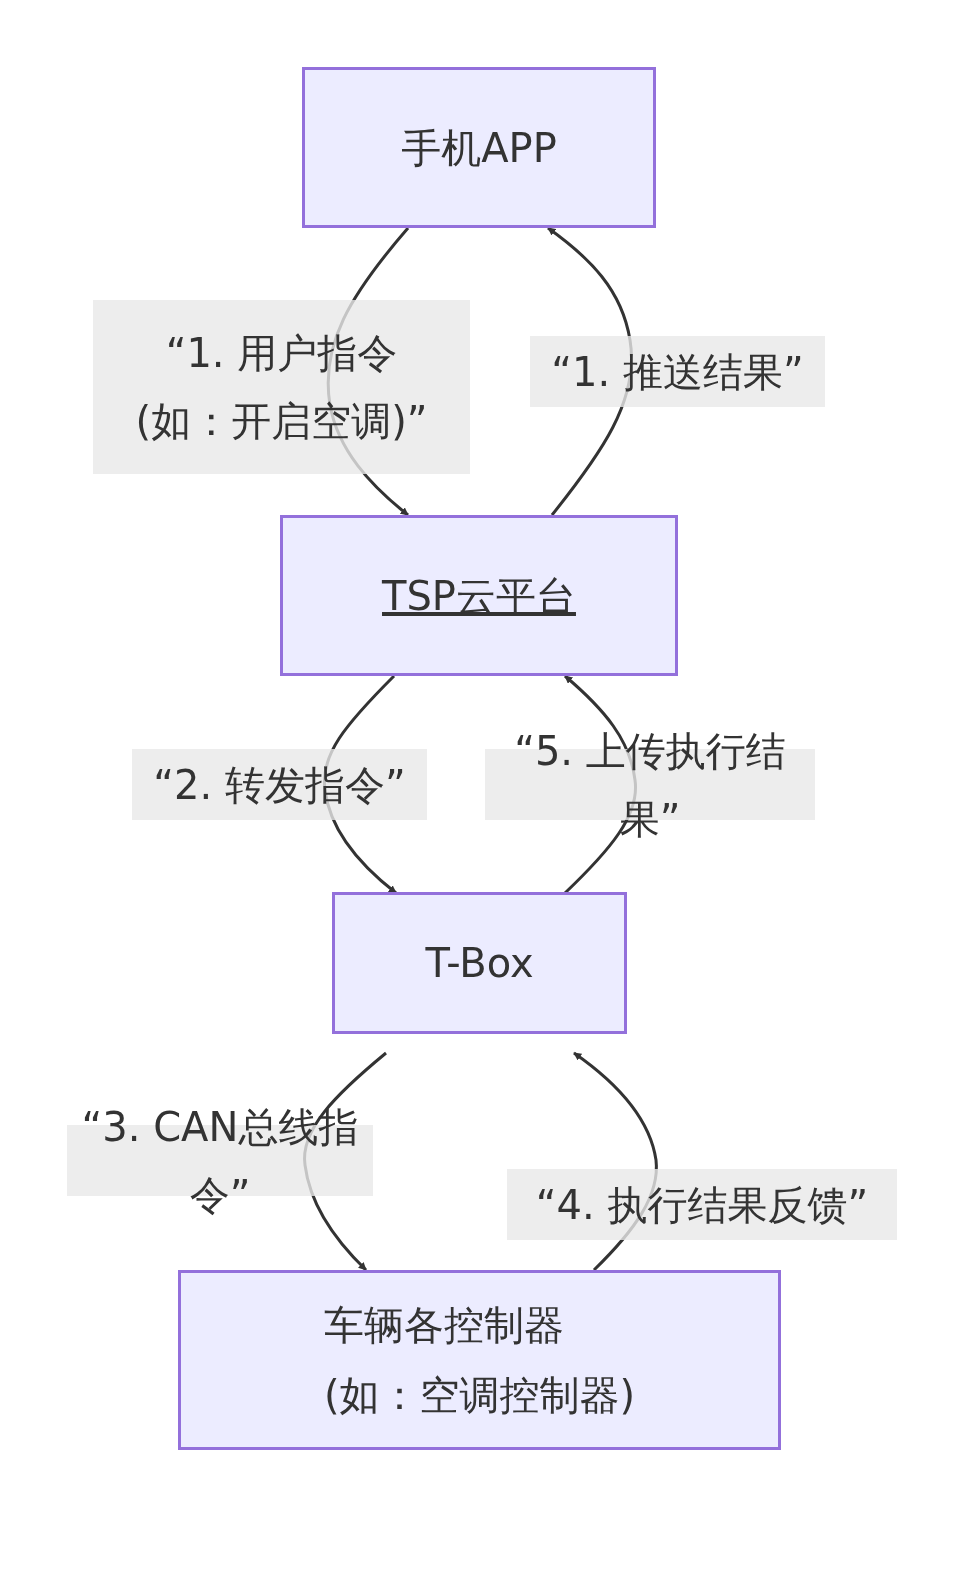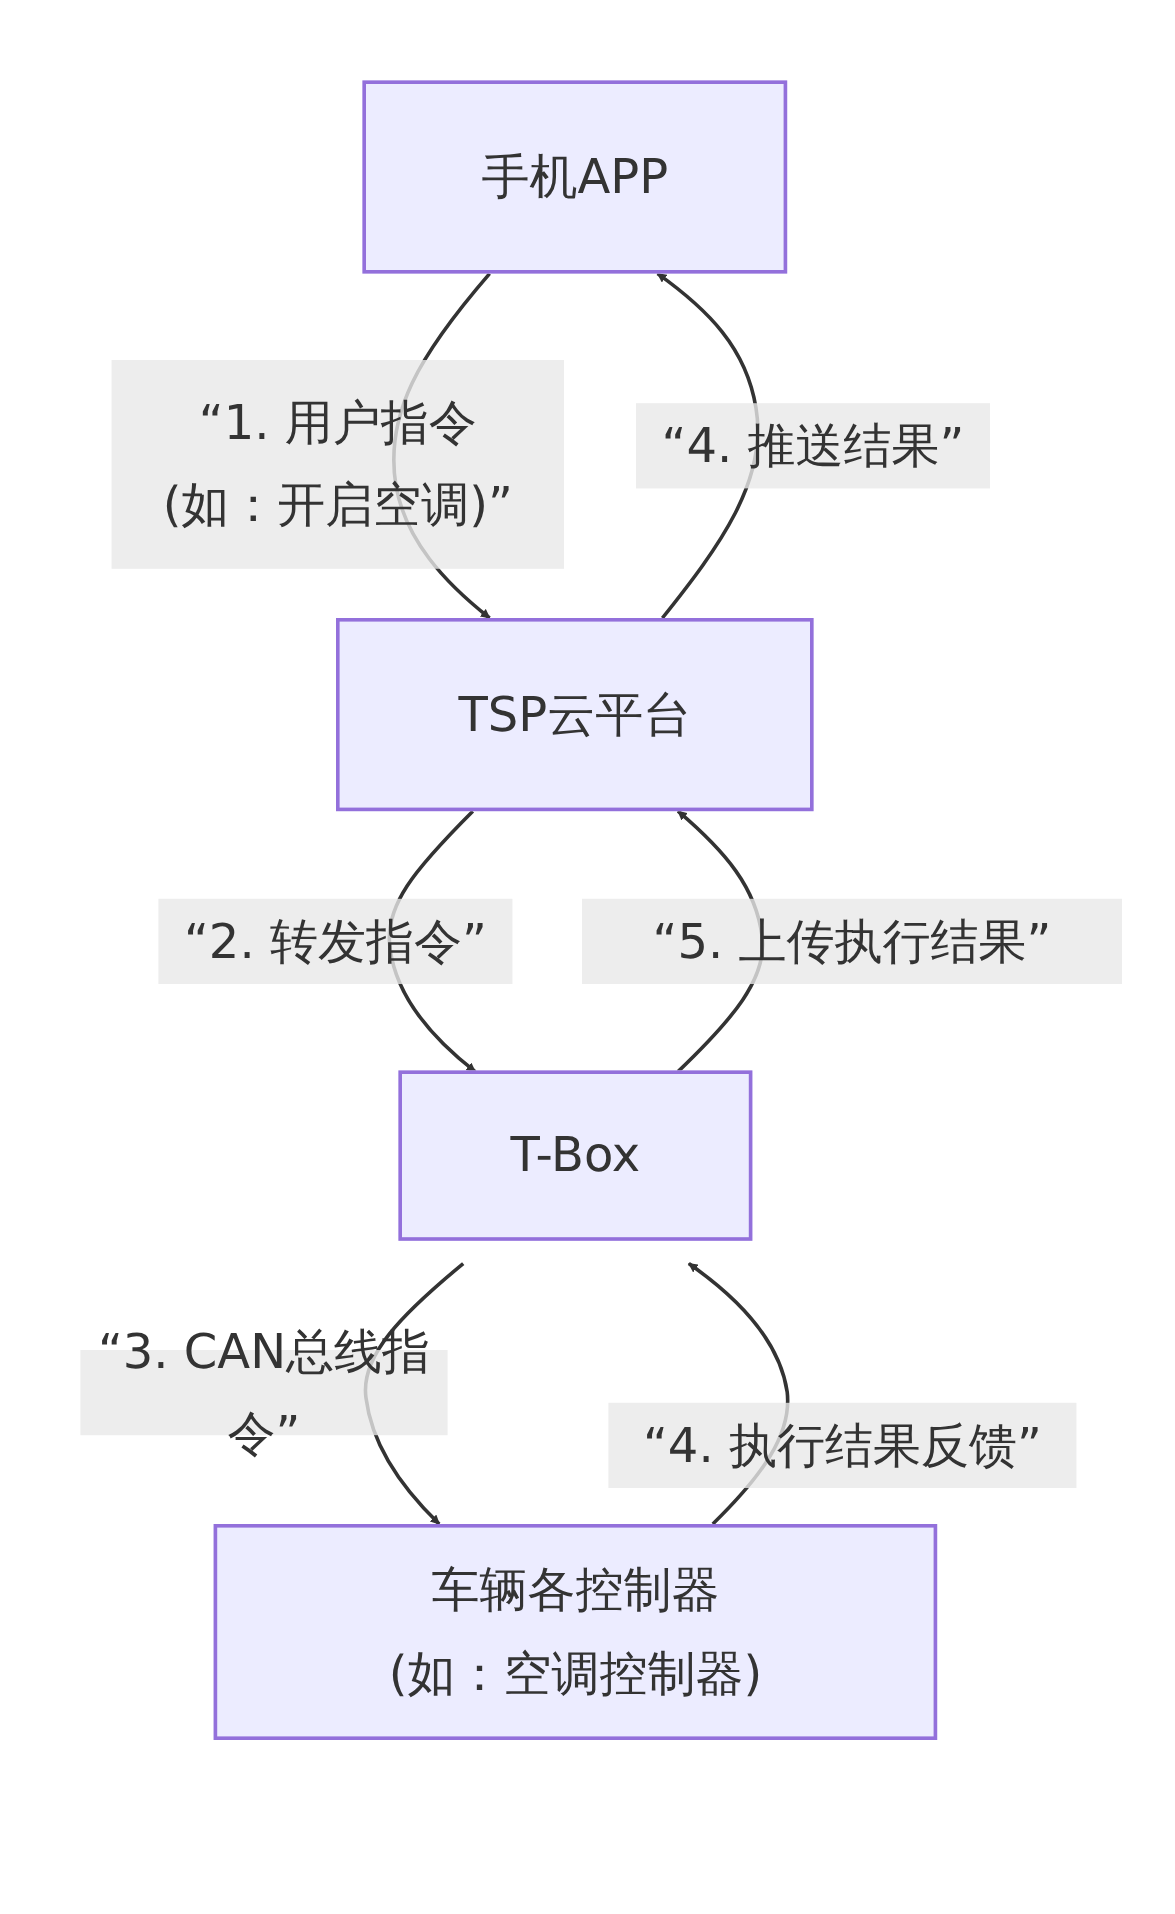--- a/index.html
+++ b/index.html
@@ -1,21 +1,21 @@
 <!DOCTYPE html>
 <html><head>
 <meta charset="utf-8">
 <style>
   html, body { margin:0; padding:0; background:#ffffff; }
   body { width:979px; height:1595px; position:relative; overflow:hidden;
          font-family:"DejaVu Sans", "Liberation Sans", sans-serif; color:#333333; }
   svg.edges { position:absolute; left:0; top:0; }
   .node { position:absolute; box-sizing:border-box; background:#ECECFF;
           border:3px solid #9370DB; display:flex; align-items:center; justify-content:center;
-          text-align:center; font-size:40px; line-height:70px; color:#333333; white-space:pre-line; }
+          text-align:left; font-size:40px; line-height:70px; color:#333333; white-space:pre-line; }
   .elabel { position:absolute; box-sizing:border-box; background:rgba(232,232,232,0.8);
             display:flex; align-items:center; justify-content:center; text-align:center;
             font-size:40px; line-height:68px; color:#333333; white-space:pre-line; }
 </style>
 </head>
 <body>
 
 <svg class="edges" width="979" height="1595">
   <defs>
     <marker id="arrow" viewBox="0 0 10 10" refX="9" refY="5" markerWidth="8" markerHeight="8" orient="auto-start-reverse" markerUnits="userSpaceOnUse">
@@ -33,47 +33,47 @@
 
   <path d="M386,1053 C335,1095 300,1130 305,1165 C310,1205 335,1240 366,1270" fill="none" stroke="#333333" stroke-width="3" marker-end="url(#arrow)"></path>
 
   <path d="M594,1270 C635,1230 660,1195 656,1160 C650,1120 620,1085 574,1053" fill="none" stroke="#333333" stroke-width="3" marker-end="url(#arrow)"></path>
 </svg>
 
 <div class="node" style="left:302px; top:67px; width:354px; height:161px;">
   <span>手机APP</span>
 </div>
 
-<div class="node" style="left:280px; top:515px; width:398px; height:161px;">
+<div class="node" style="left:280px; top:515px; width:398px; height:161px;text-decoration:underline;">
   <span>TSP云平台</span>
 </div>
 
 <div class="node" style="left:332px; top:892px; width:295px; height:142px;">
   <span>T-Box</span>
 </div>
 
 <div class="node" style="left:178px; top:1270px; width:603px; height:180px;">
   <span>车辆各控制器
 (如：空调控制器)</span>
 </div>
 
 <div class="elabel" style="left:93px; top:300px; width:377px; height:174px;">
   <span>“1. 用户指令
 (如：开启空调)”</span>
 </div>
 
 <div class="elabel" style="left:530px; top:336px; width:295px; height:71px;">
-  <span>“4. 推送结果”</span>
+  <span>“1. 推送结果”</span>
 </div>
 
 <div class="elabel" style="left:132px; top:749px; width:295px; height:71px;">
   <span>“2. 转发指令”</span>
 </div>
 
-<div class="elabel" style="left:485px; top:749px; width:450px; height:71px;">
+<div class="elabel" style="left:485px; top:749px; width:330px; height:71px;">
   <span>“5. 上传执行结果”</span>
 </div>
 
 <div class="elabel" style="left:67px; top:1125px; width:306px; height:71px;">
   <span>“3. CAN总线指令”</span>
 </div>
 
 <div class="elabel" style="left:507px; top:1125px; width:390px; height:71px;margin-top:44px;">
   <span>“4. 执行结果反馈”</span>
 </div>

